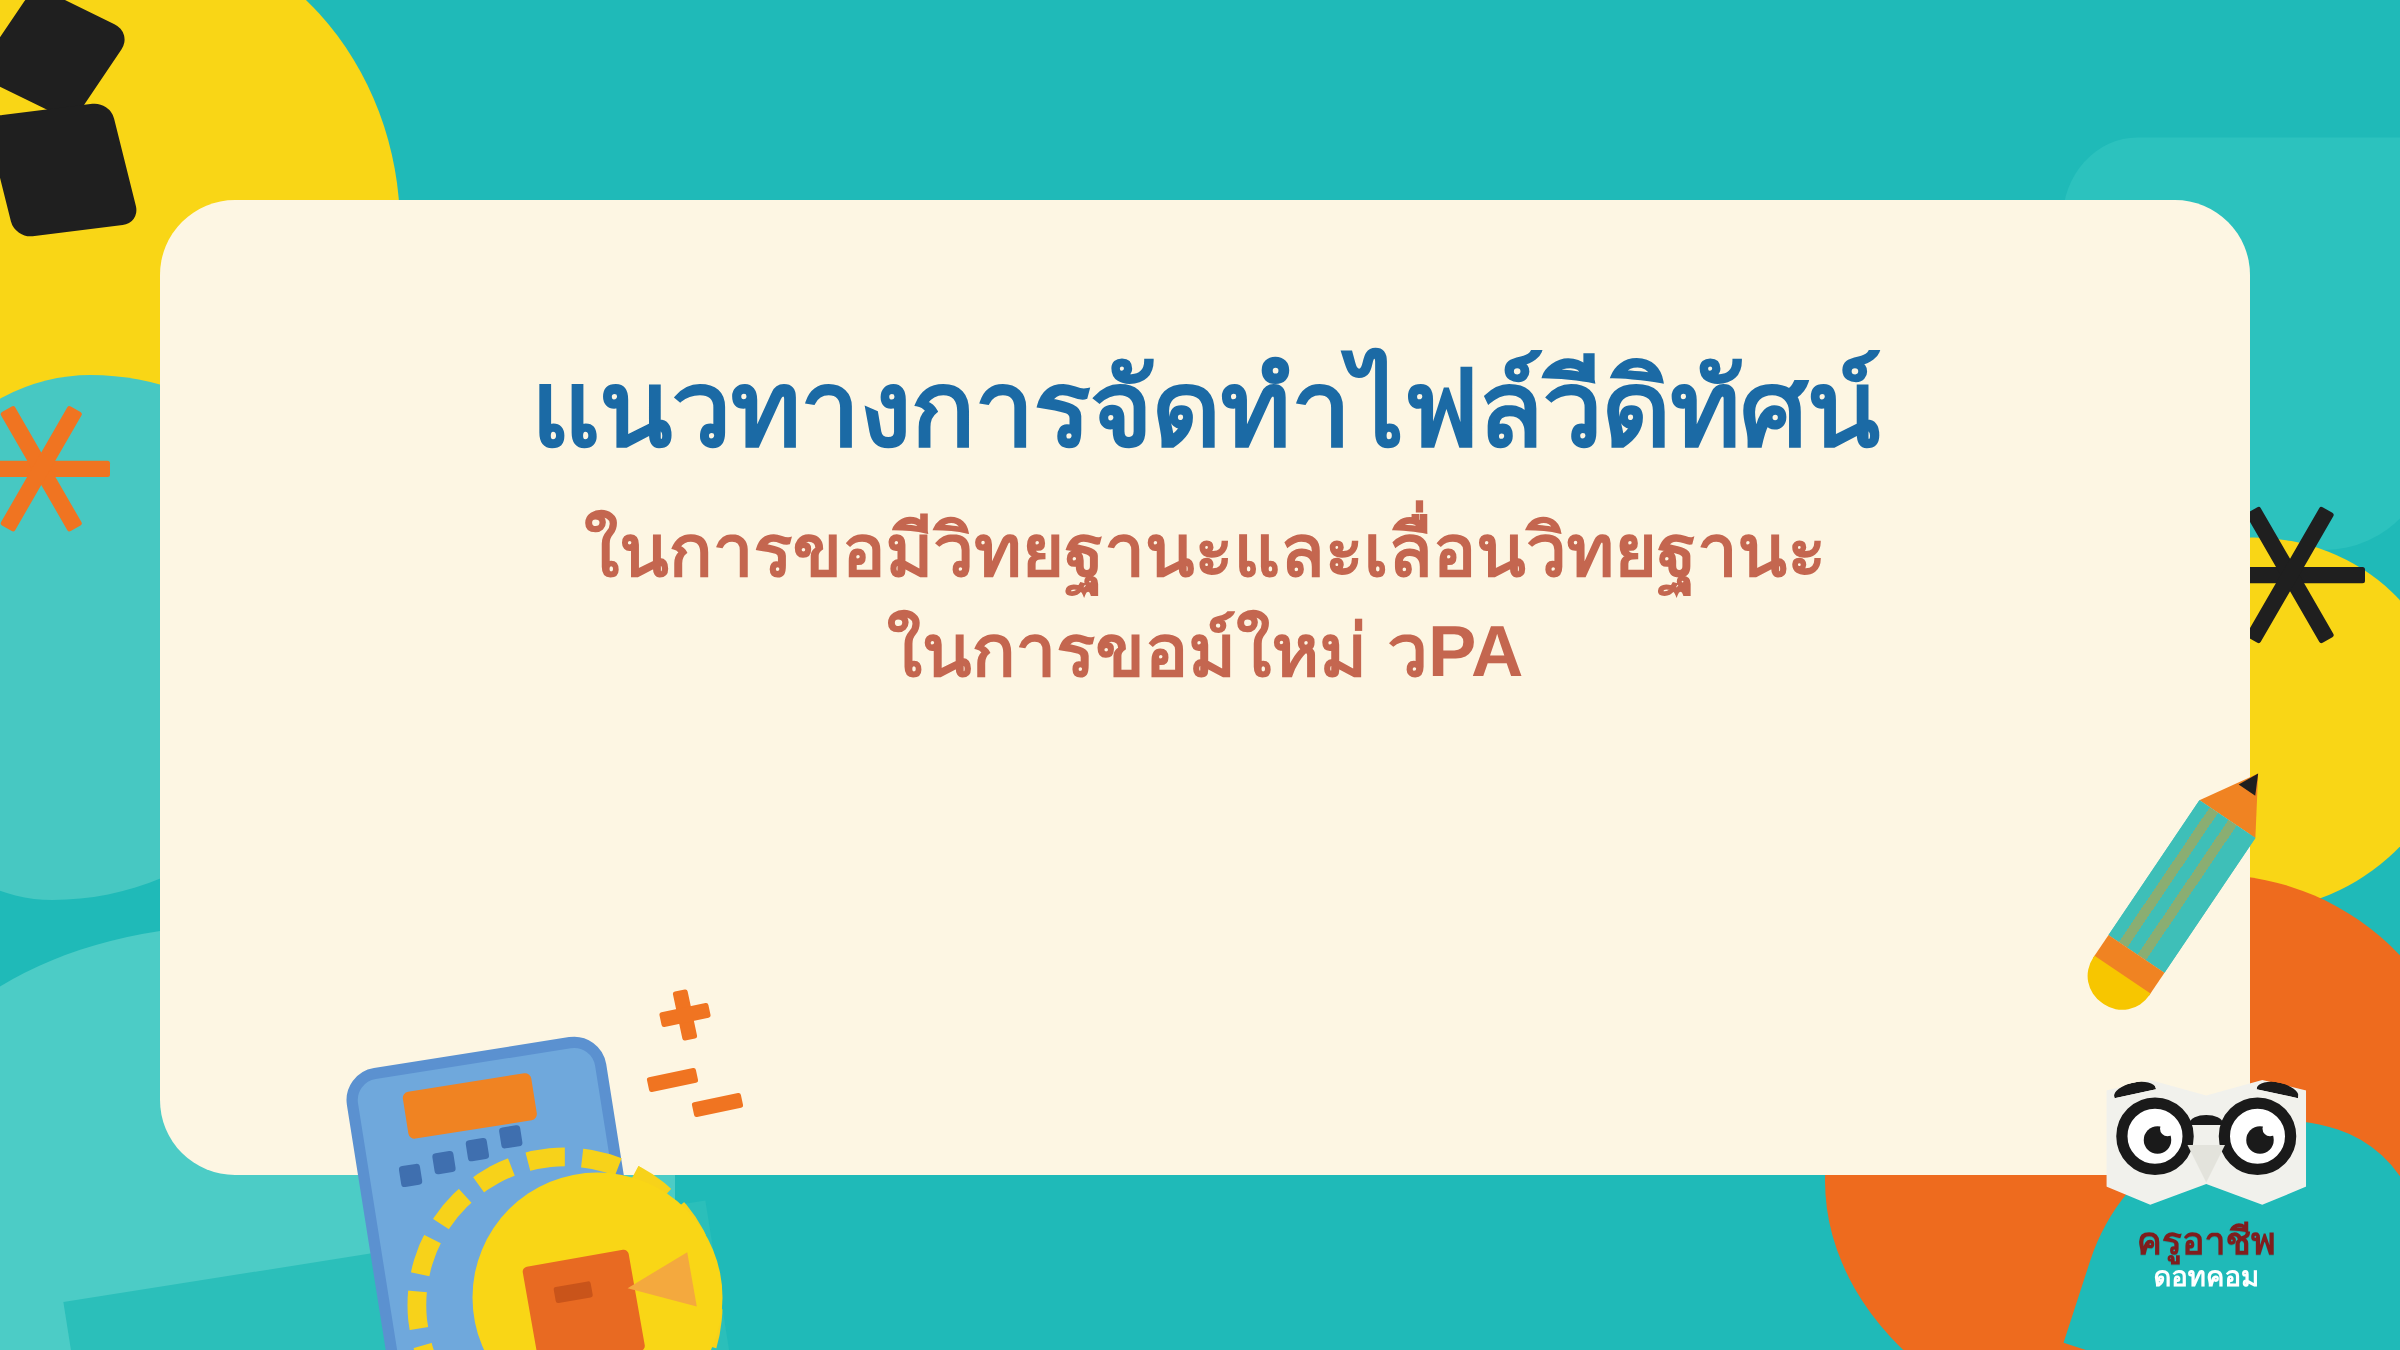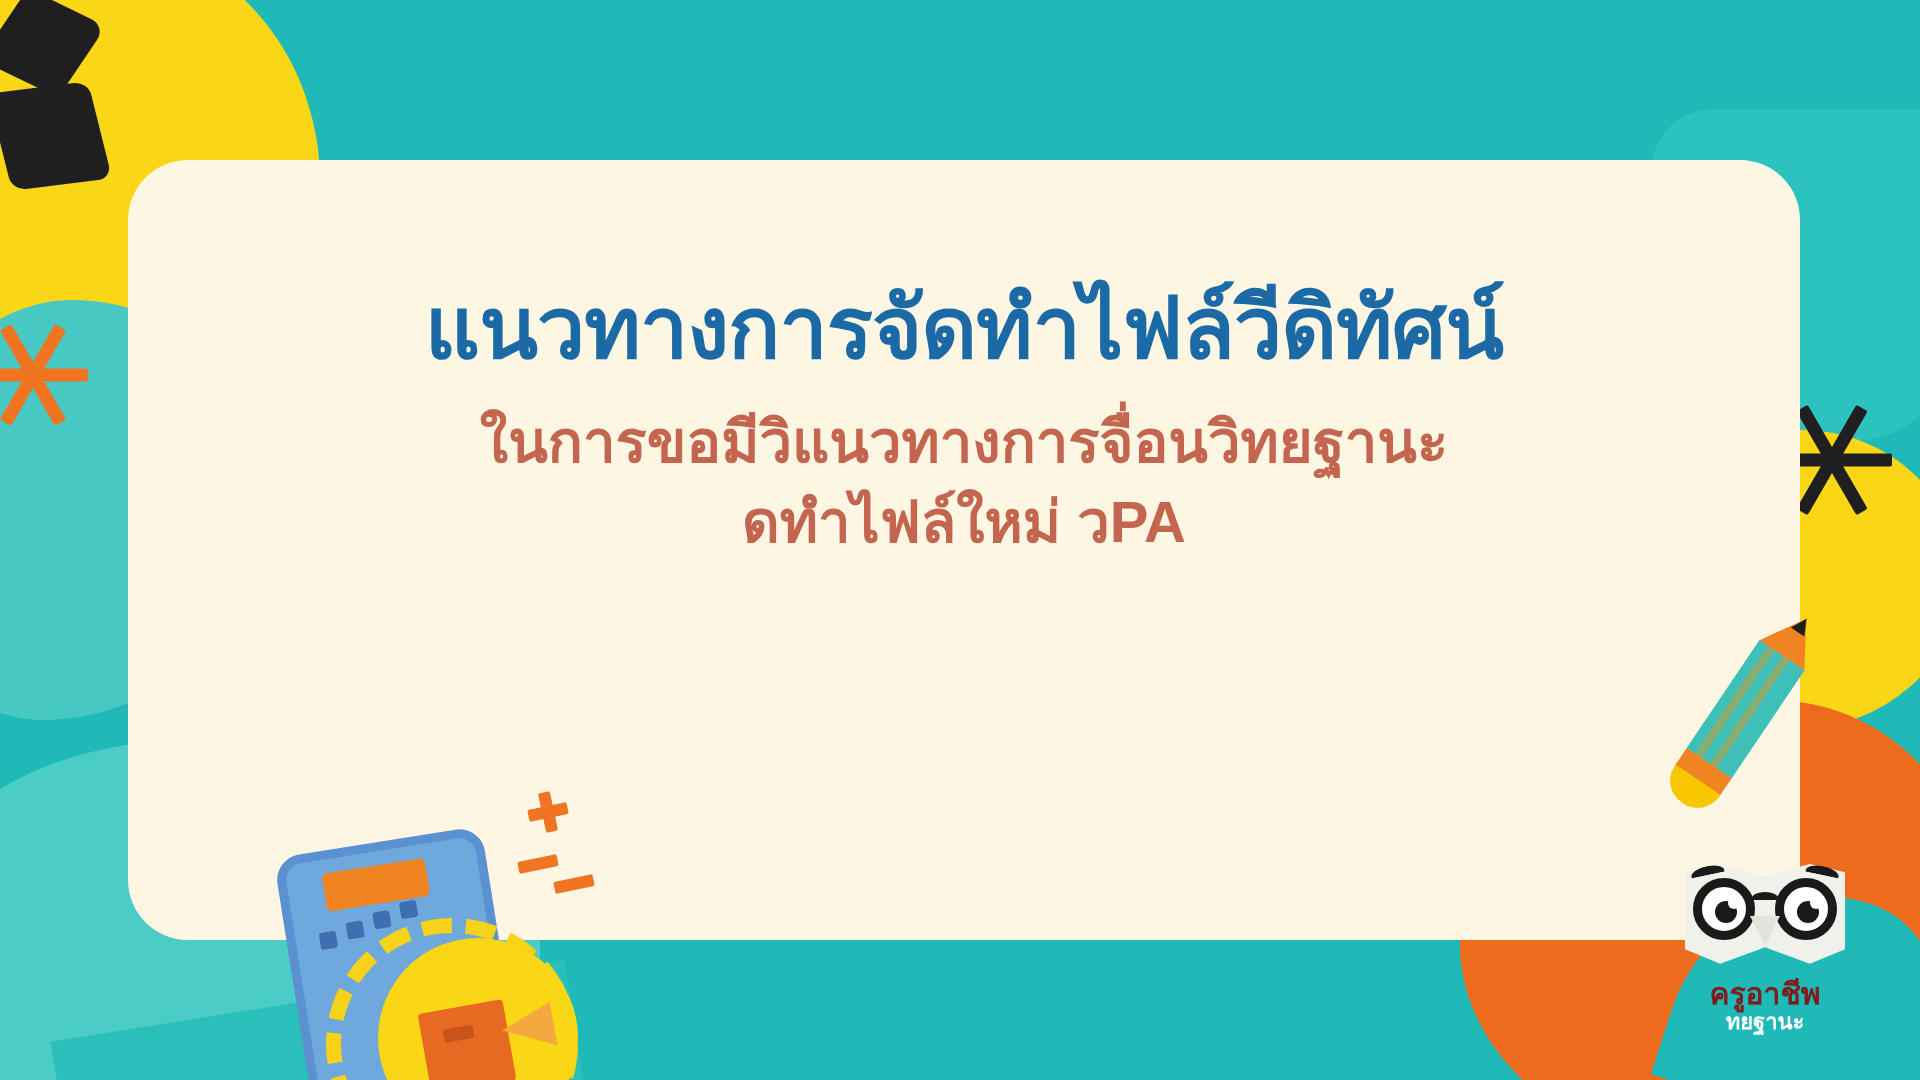--- a/index.html
+++ b/index.html
@@ -366,22 +366,22 @@
       <span></span>
       <span></span>
   </div>
 
   <div id="card">
 
     <div id="title-block">
       <div id="main-title">แนวทางการจัดทำไฟล์วีดิทัศน์</div>
 
       <div id="subtitle-block">
-        <div class="sub-line">ในการขอมีวิแนวทางการจื่อนวิทยฐานะ</div>
-        <div class="sub-line">ดทำไฟล์ใหม่ วPA</div>
+        <div class="sub-line">ในการขอมีวิทยฐานะและเลื่อนวิทยฐานะ</div>
+        <div class="sub-line">ในการขอม์ใหม่ วPA</div>
       </div>
     </div>
 
     <div id="illustration">
       <div id="tablet">
         <div id="tablet-header"></div>
         <div class="tablet-dot" id="dot1"></div>
         <div class="tablet-dot" id="dot2"></div>
         <div class="tablet-dot" id="dot3"></div>
         <div class="tablet-dot" id="dot4"></div>
@@ -417,16 +417,16 @@
       <div class="owl-eye" id="owl-eye-l">
         <div class="owl-pupil"></div>
       </div>
       <div class="owl-eye" id="owl-eye-r">
         <div class="owl-pupil"></div>
       </div>
       <div id="owl-bridge"></div>
       <div id="owl-beak"></div>
     </div>
     <div id="logo-name">ครูอาชีพ</div>
-    <div id="logo-sub">ทยฐานะ</div>
+    <div id="logo-sub">ดอทคอม</div>
   </div>
 
 </div>
 
 </body></html>

